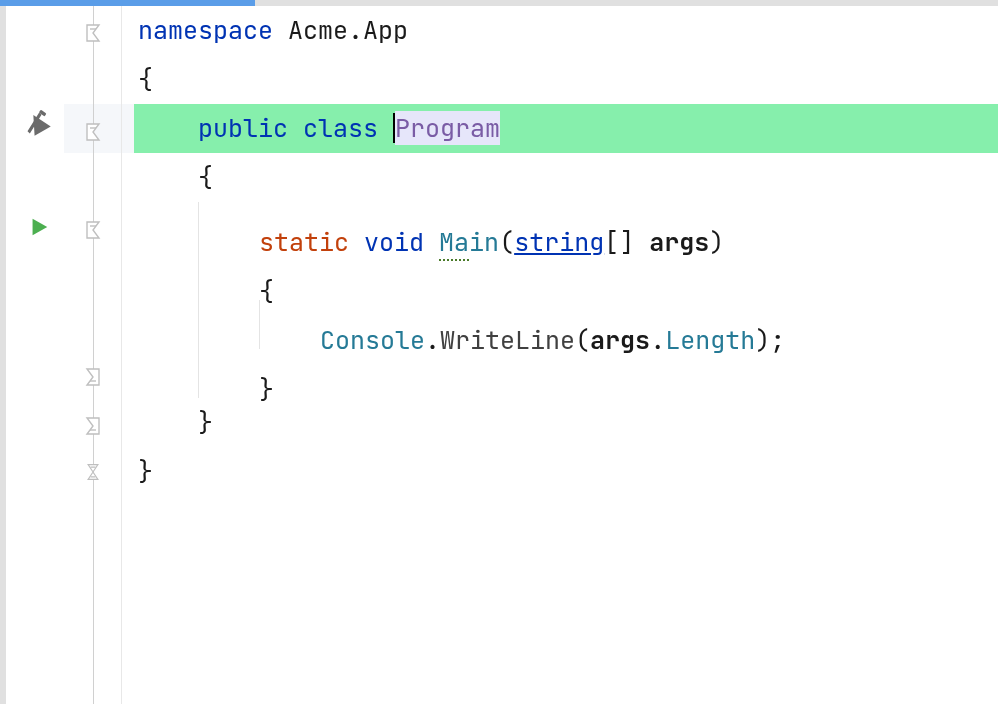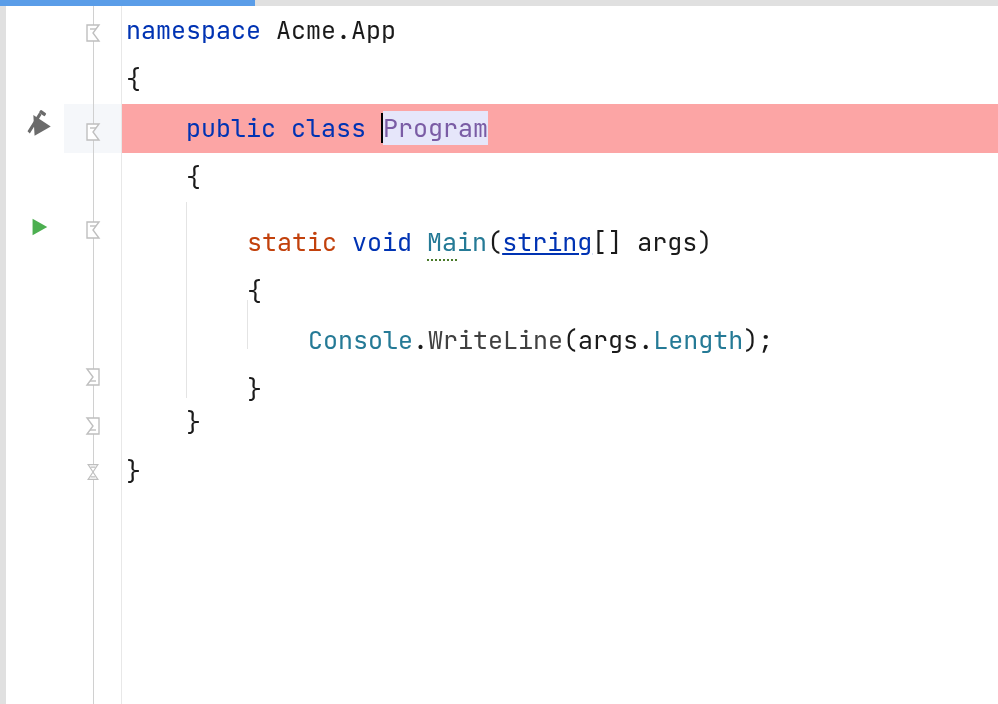--- a/index.html
+++ b/index.html
@@ -72,50 +72,50 @@
     .fold-marker svg {
       width: 18px;
       height: 18px;
     }
     .code-area {
       flex: 1;
       position: relative;
     }
     .code-line {
       position: absolute;
-      left: 0;
+      left: 12px;
       right: 0;
       height: 49px;
       line-height: 49px;
       white-space: pre;
       padding-left: 4px;
     }
     .code-line.highlighted {
-      background: #fca5a5;
+      background: #86efac;
     }
     .highlight-full-row {
       position: absolute;
       left: 6px;
       right: 0;
       height: 49px;
       background: #f5f7fa;
     }
     .kw-namespace { color: #0033b3; }
     .kw-public { color: #0033b3; }
     .kw-class { color: #0033b3; }
     .kw-static { color: #c2410c; }
     .kw-void { color: #0033b3; }
     .kw-type { color: #0033b3; text-decoration: underline; }
     .class-name { color: #7a5ca5; }
     .identifier { color: #404040; }
     .identifier2 { color: #257a96; margin-top: 32px; }
     .ns-name { color: #1a1a1a; }
     .brace { color: #1a1a1a; }
     .punct { color: #1a1a1a; }
-    .param { color: #1a1a1a; }
+    .param { color: #1a1a1a; font-weight: bold; }
     .classtype { color: #257a96; margin-top: 43px; }
     .method-name { color: #257a96; }
     .symbol-highlight {
       background: #e6e6fa;
     }
     .caret {
       border-left: 2px solid #000;
       display: inline-block;
       height: 30px;
       vertical-align: middle;

